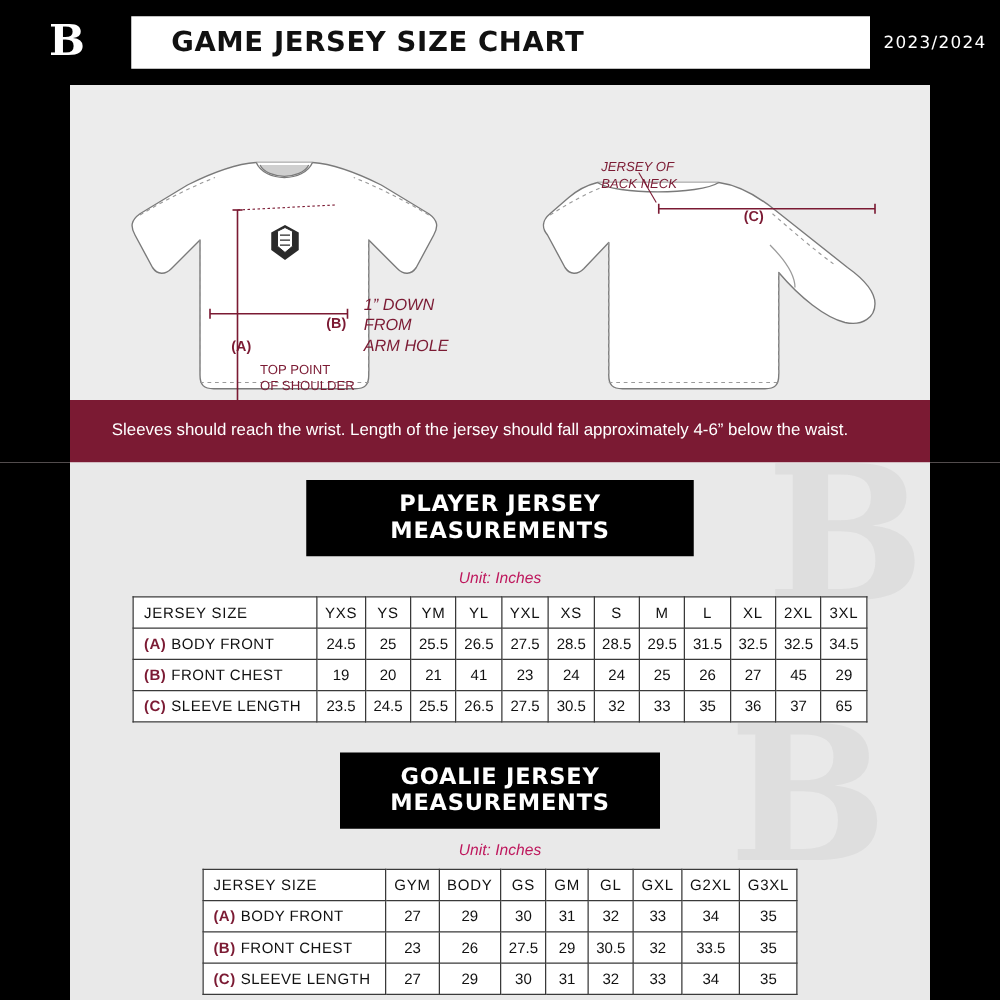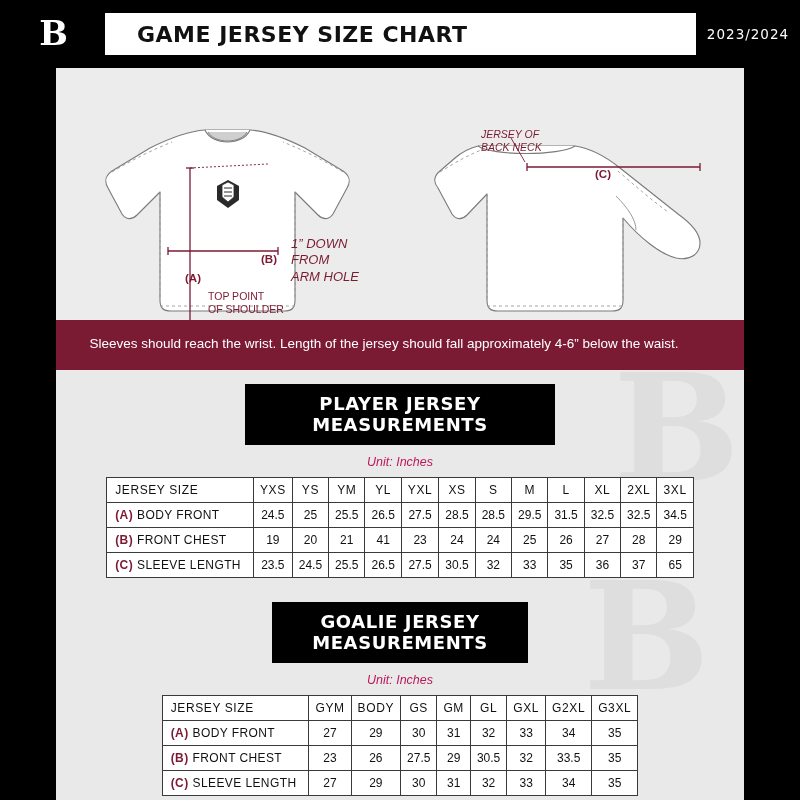--- a/index.html
+++ b/index.html
@@ -324,21 +324,21 @@
             <td>19</td>
             <td>20</td>
             <td>21</td>
             <td>41</td>
             <td>23</td>
             <td>24</td>
             <td>24</td>
             <td>25</td>
             <td>26</td>
             <td>27</td>
-            <td>28</td>
+            <td>45</td>
             <td>29</td>
           </tr>
           <tr>
             <td class="rowlabel"><span class="tag">(C)</span>SLEEVE LENGTH</td>
             <td>23.5</td>
             <td>24.5</td>
             <td>25.5</td>
             <td>26.5</td>
             <td>27.5</td>
             <td>30.5</td>

